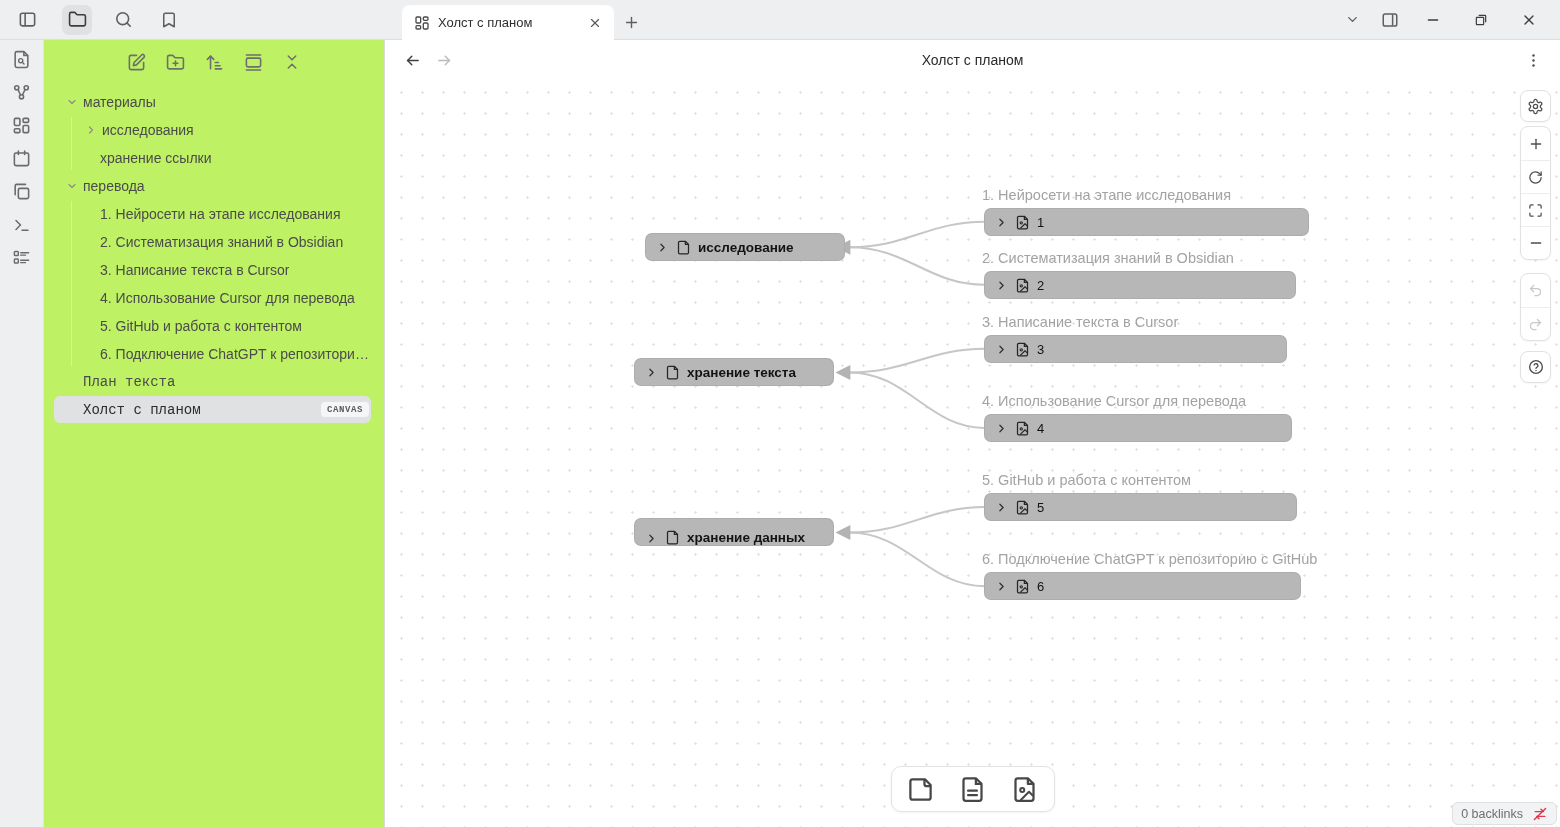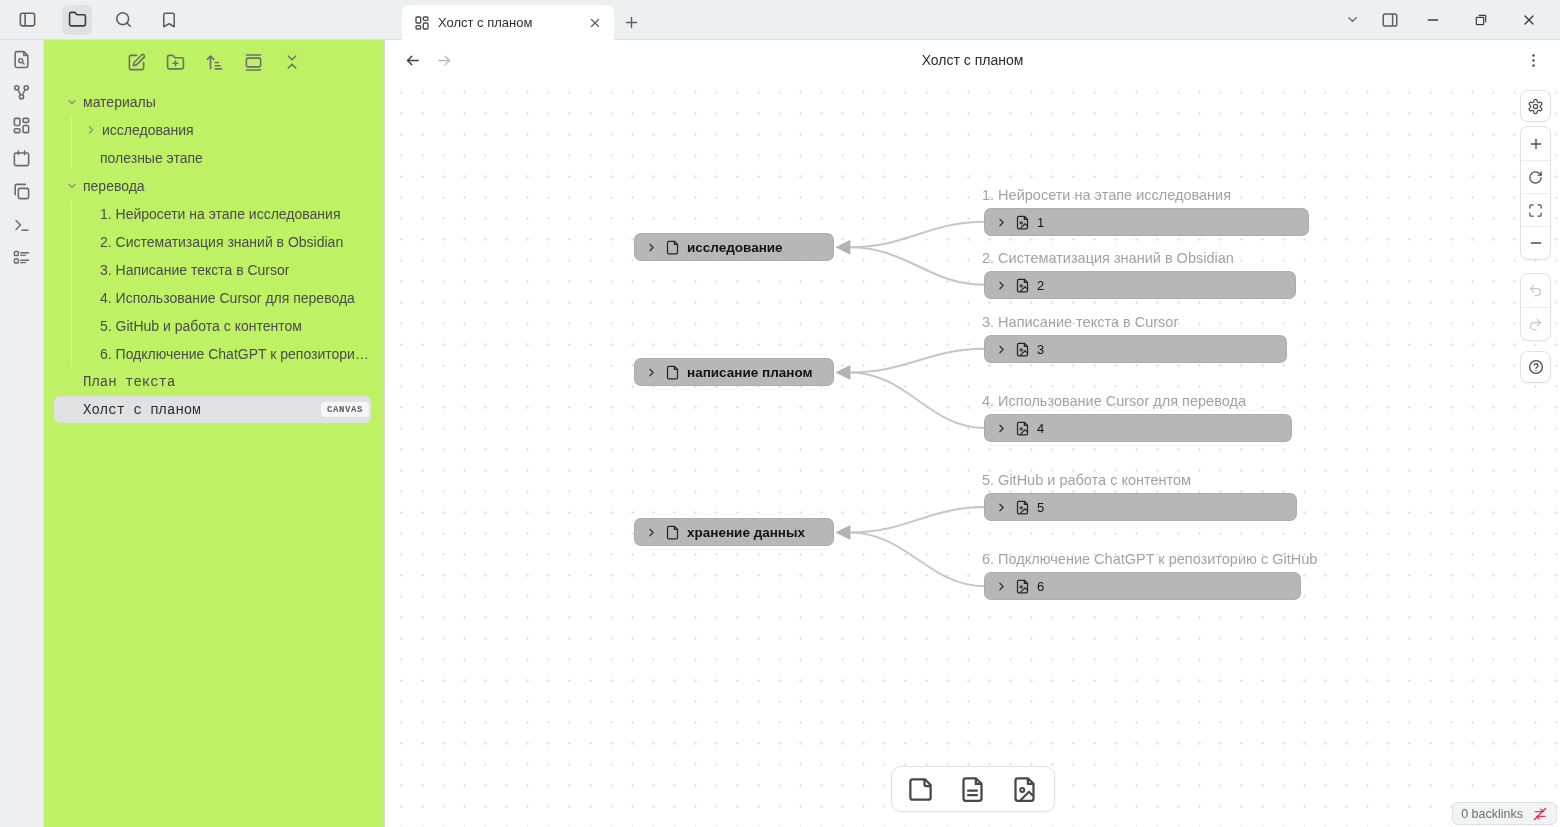--- a/index.html
+++ b/index.html
@@ -67,23 +67,23 @@
     background-size:21px 21px; background-position:6px 2px; }
   .edges { position:absolute; inset:0; width:100%; height:100%; pointer-events:none; }
 
   .cnode { position:absolute; height:28px; background:#b7b7b7; border:1px solid rgba(0,0,0,.06); border-radius:7px; display:flex; align-items:center; padding:0 10px; gap:7px; cursor:pointer; }
   .cnode .n-chev { display:flex; color:#2e2e2e; cursor:pointer; }
   .cnode .n-icon { display:flex; color:#262626; }
   .cnode .n-label { font-size:13.5px; font-weight:bold; color:#131313; white-space:nowrap; }
   .cnode .n-num { font-size:13px; color:#131313; }
   .node-title { position:absolute; font-size:14.5px; color:#a3a3a3; white-space:nowrap; pointer-events:none; }
 
-  .g0 { left:249px; top:153px; width:200px; }
+  .g0 { left:260px; top:153px; width:200px; }
   .g1 { left:249px; top:278px; width:200px; }
-  .g2 { left:249px; top:438px; width:200px; }
+  .g2 { left:249px; top:438px; width:200px;align-items:flex-end; }
   .n0 { left:599px; top:128px; width:325px; }
   .n1 { left:599px; top:191px; width:312px; }
   .n2 { left:599px; top:255px; width:303px; }
   .n3 { left:599px; top:334px; width:308px; }
   .n4 { left:599px; top:413px; width:313px; }
   .n5 { left:599px; top:492px; width:317px; }
   .t0 { left:597px; top:107px; } .t1 { left:597px; top:170px; }
   .t2 { left:597px; top:234px; } .t3 { left:597px; top:313px; }
   .t4 { left:597px; top:392px; } .t5 { left:597px; top:471px; }
 
@@ -445,21 +445,21 @@
         <div class="children">
           <div class="row pl-1">
             <span class="chev">
                 <svg width="12" height="12">
                   <use href="#i-chev-right"></use>
                 </svg>
               </span>
             <span class="lbl">исследования</span>
           </div>
           <div class="row pl-1f">
-            <span class="lbl">полезные этапе</span>
+            <span class="lbl">хранение ссылки</span>
           </div>
         </div>
         <div class="row pl-0">
           <span class="chev">
               <svg width="12" height="12">
                 <use href="#i-chev-down"></use>
               </svg>
             </span>
           <span class="lbl">перевода</span>
         </div>
@@ -551,21 +551,21 @@
           <span class="n-chev">
               <svg width="13" height="13">
                 <use href="#i-chev-right"></use>
               </svg>
             </span>
           <span class="n-icon">
               <svg width="15" height="15">
                 <use href="#i-file"></use>
               </svg>
             </span>
-          <span class="n-label">написание планом</span>
+          <span class="n-label">хранение текста</span>
         </div>
         <div class="cnode g2">
           <span class="n-chev">
               <svg width="13" height="13">
                 <use href="#i-chev-right"></use>
               </svg>
             </span>
           <span class="n-icon">
               <svg width="15" height="15">
                 <use href="#i-file"></use>

